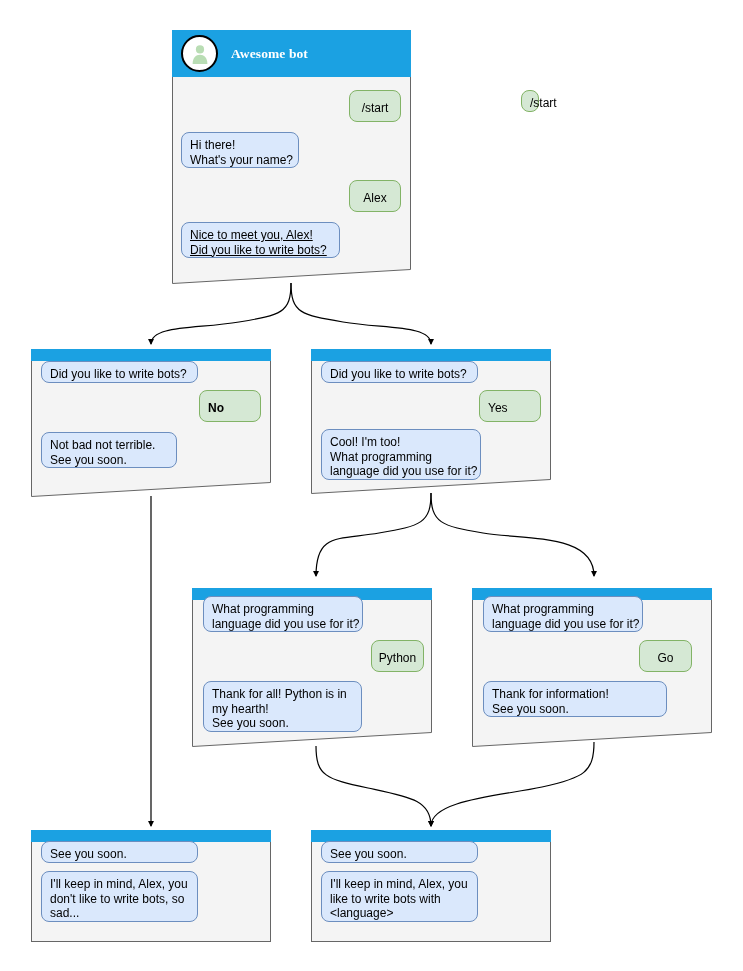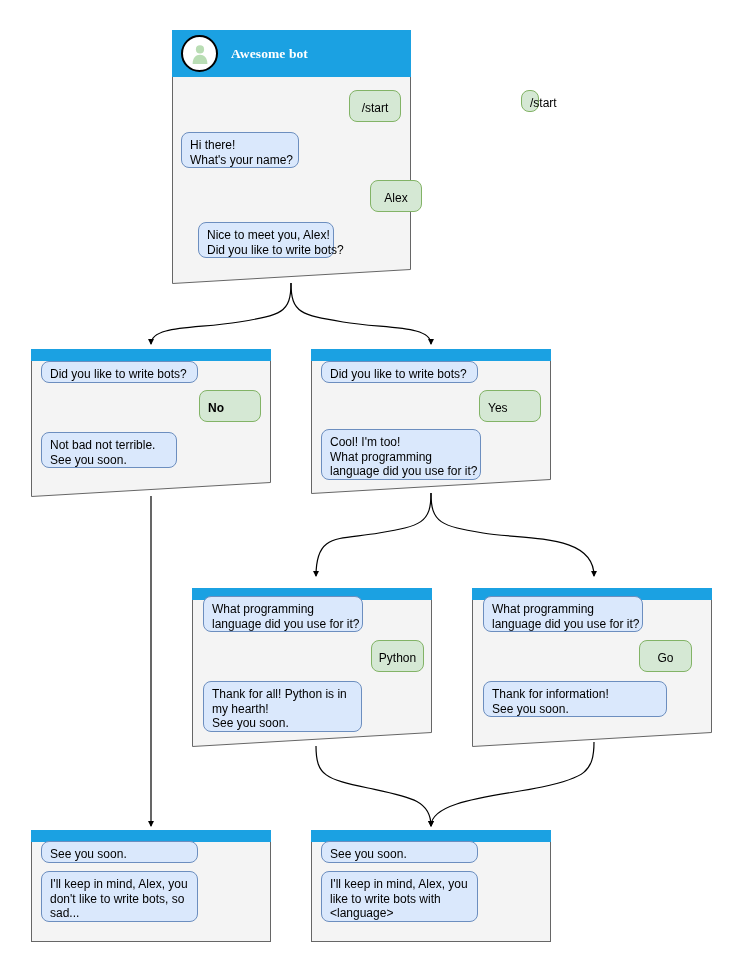--- a/index.html
+++ b/index.html
@@ -107,22 +107,22 @@
       </div>
       <div class="msgs">
         <div class="bubble user" style="left:349px;top:60px;width:0;">/start</div>
       </div>
     </div>
   </div>
 
   <div class="bubble user" style="position:absolute;left:349px;top:90px;width:52px;height:32px;justify-content:center;">/start</div>
   <div class="bubble bot" style="position:absolute;left:181px;top:132px;width:118px;">Hi there!
 What's your name?</div>
-  <div class="bubble user" style="position:absolute;left:349px;top:180px;width:52px;height:32px;justify-content:center;margin-left:21px;">Alex</div>
-  <div class="bubble bot" style="position:absolute;left:198px;top:222px;width:136px;">Nice to meet you, Alex!
+  <div class="bubble user" style="position:absolute;left:349px;top:180px;width:52px;height:32px;justify-content:center;">Alex</div>
+  <div class="bubble bot" style="position:absolute;left:181px;top:222px;width:159px;text-decoration:underline;">Nice to meet you, Alex!
 Did you like to write bots?</div>
 
   <div class="node skew" style="left:31px;top:349px;width:240px;height:148px;">
     <svg class="skinsvg" viewBox="0 0 240 148" preserveAspectRatio="none">
       <path d="M 0.5,0.5 L 239.5,0.5 L 239.5,133.5 L 0.5,147.5 Z" fill="#f4f4f4" stroke="#666666" stroke-width="1" vector-effect="non-scaling-stroke"></path>
     </svg>
     <div class="inner">
       <div class="hdr thin"></div>
     </div>
   </div>

